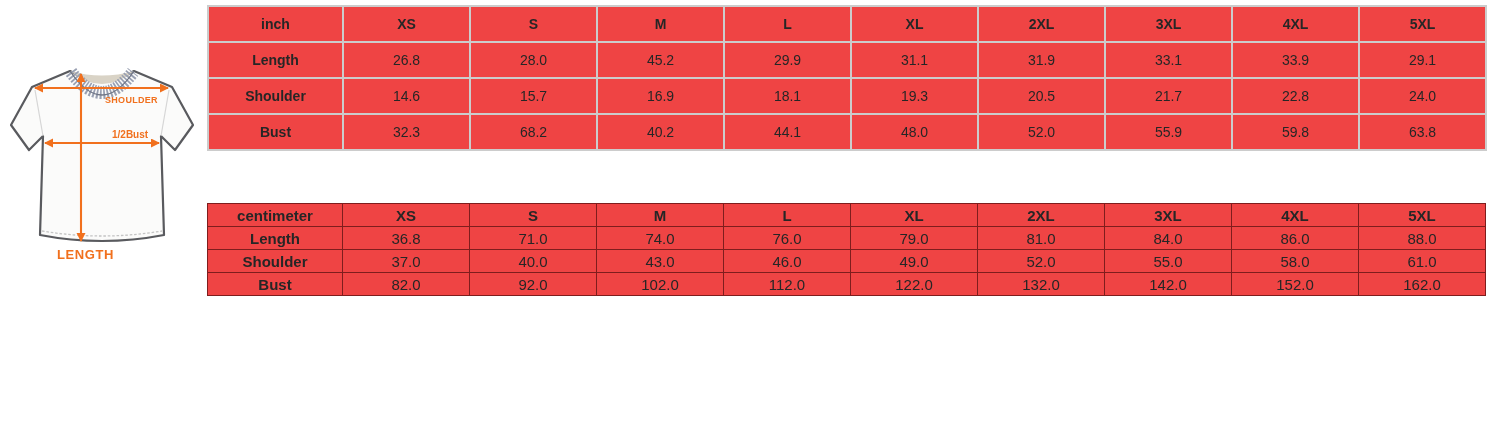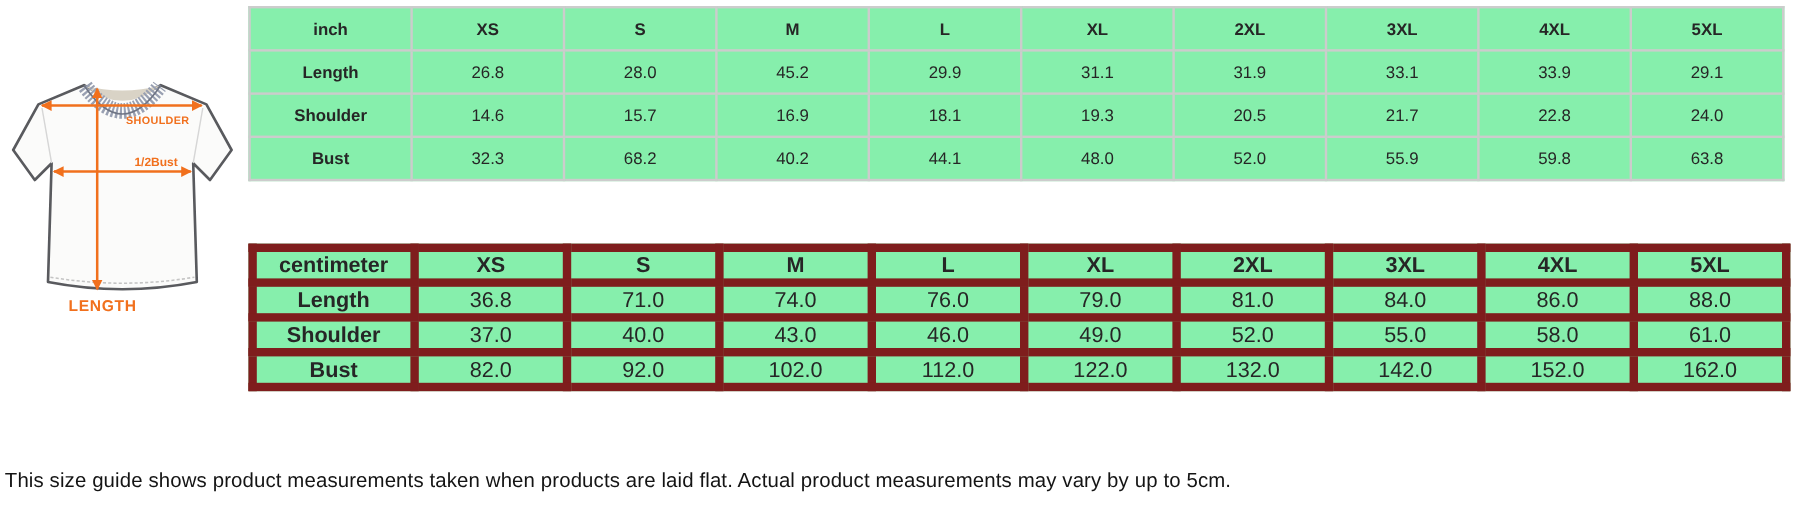--- a/index.html
+++ b/index.html
@@ -1,30 +1,30 @@
 <!DOCTYPE html>
 <html><head>
 <meta charset="utf-8">
 <style>
   html,body{margin:0;padding:0;background:#ffffff;}
   body{font-family:"Liberation Sans", sans-serif;}
   .stage{position:relative;width:1500px;height:422px;background:#ffffff;overflow:hidden;}
 
   
-  .size-table{position:absolute;border-collapse:collapse;table-layout:fixed;background:#86efac;}
+  .size-table{position:absolute;border-collapse:collapse;table-layout:fixed;background:#ef4444;}
   .size-table th,.size-table td{
     text-align:center;vertical-align:middle;color:#262626;
     white-space:nowrap;overflow:hidden;padding:0;
   }
   .size-table th{font-weight:bold;}
   .size-table td{font-weight:normal;}
   .t1{left:207px;top:5px;width:1278px;}
   .t1 th,.t1 td{border:2px solid #cccccc;height:34px;font-size:14px;}
   .t2{left:207px;top:203px;width:1278px;}
-  .t2 th,.t2 td{border:7px solid #7f1d1d;height:22px;font-size:18px;}
+  .t2 th,.t2 td{border:1px solid #7f1d1d;height:22px;font-size:15px;}
   .c-label{width:135px;}
   .c-data{width:127px;}
 
   
   .tshirt{position:absolute;left:8px;top:57px;width:190px;height:205px;}
 
   
   .footer-note{position:absolute;left:4px;top:391px;font-size:17px;color:#141414;letter-spacing:0.1px;}
 </style>
 </head>
@@ -190,15 +190,14 @@
         <td>112.0</td>
         <td>122.0</td>
         <td>132.0</td>
         <td>142.0</td>
         <td>152.0</td>
         <td>162.0</td>
       </tr>
     </tbody>
   </table>
 
-  <div class="footer-note">This size guide shows product measurements taken when products are laid flat. Actual product measurements may vary by up to 5cm.</div>
 
 </div>
 
 </body></html>

